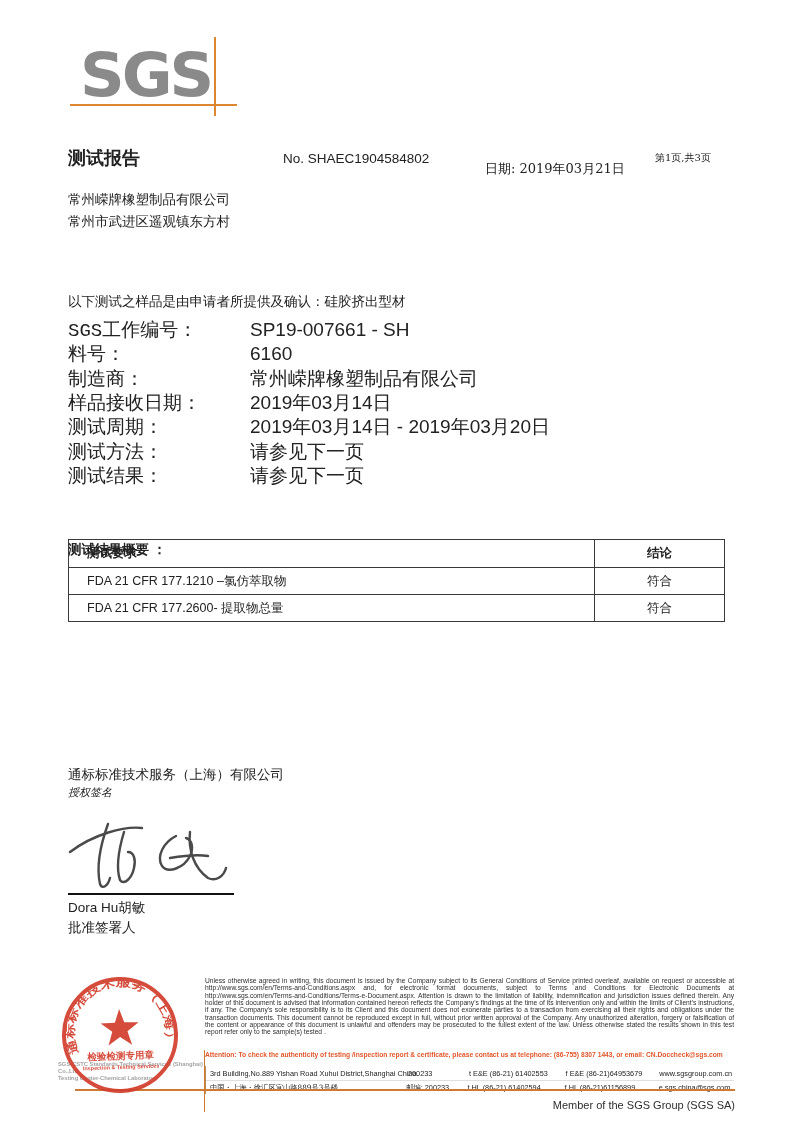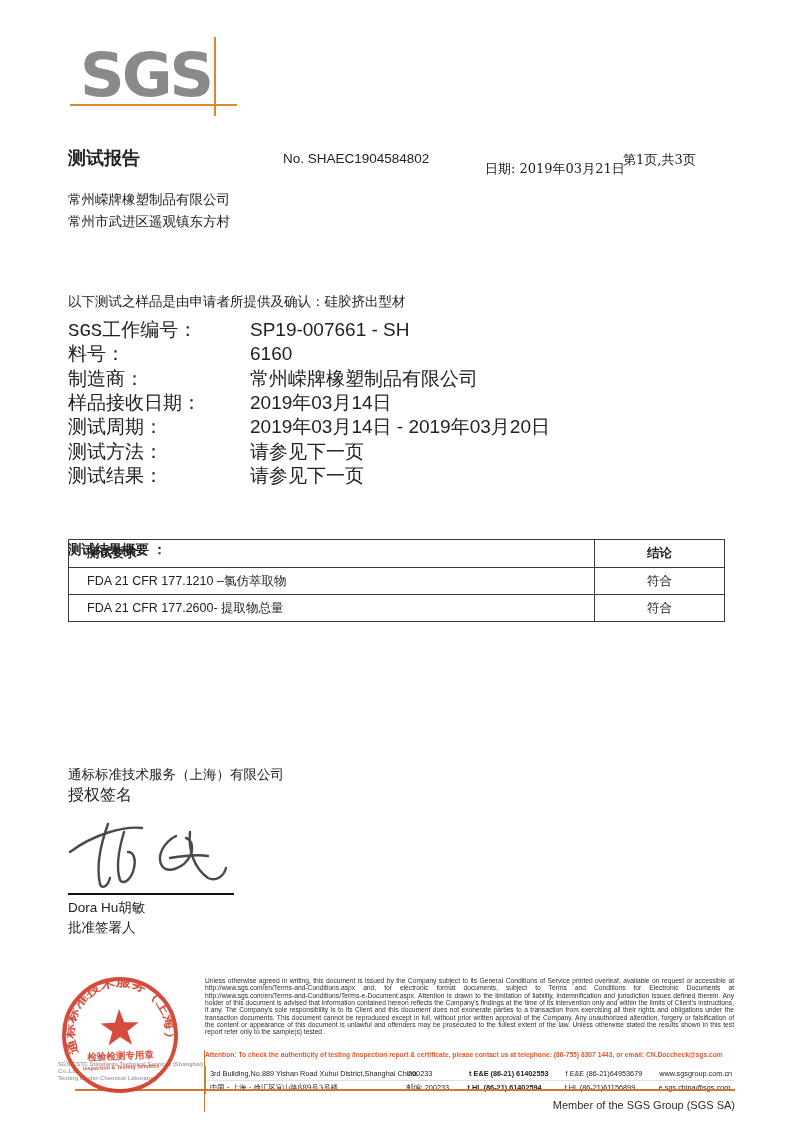--- a/index.html
+++ b/index.html
@@ -14,21 +14,21 @@
   .logo-text { left:80px; top:38px; font-size:62px; font-weight:bold;
     color:#8a8a8a; letter-spacing:-3px; font-family:"DejaVu Sans", sans-serif;
     transform:scaleY(0.98); }
   .logo-hline { left:70px; top:104px; width:167px; height:2px; background:#dd8630; }
   .logo-vline { left:214px; top:37px; width:2px; height:79px; background:#dd8630; }
 
   
   .doc-title { left:68px; top:146px; font-size:18px; font-weight:bold; }
   .report-no { left:283px; top:151px; font-size:13.5px; }
   .date-label { left:485px; top:160px; font-size:13px; font-family:"DejaVu Serif", serif; }
-  .page-label { left:623px; top:151px; font-size:13px; font-family:"DejaVu Serif", serif; }
+  .page-label { left:655px; top:151px; font-size:10px; font-family:"DejaVu Serif", serif; }
 
   .cjk { font-family:"DejaVu Serif", serif; }
 
   .applicant-name { left:68px; top:191px; font-size:13.5px; }
   .applicant-addr { left:68px; top:213px; font-size:13.5px; }
 
   .intro-line { left:68px; top:293px; font-size:13.5px; }
 
   .fields { left:68px; top:318px; width:600px; }
   .field-row { display:flex; height:24.3px; align-items:center; }
@@ -37,38 +37,38 @@
 
   .summary-heading { left:68px; top:541px; font-size:13.5px; font-weight:bold; }
 
   .summary-table { left:68px; top:539px; width:657px; border-collapse:collapse; }
   .summary-table th, .summary-table td { border:1.5px solid #3a3a3a; font-size:12.5px; }
   .summary-table th { height:28px; text-align:left; padding-left:18px; }
   .summary-table td { height:27px; padding-left:18px; }
   .summary-table .col-conclusion { width:130px; text-align:center; padding-left:0; }
 
   .sig-company { left:68px; top:766px; font-size:13.5px; }
-  .sig-label   { left:68px; top:785px; font-size:16px; }
+  .sig-label   { left:68px; top:785px; font-size:11px;font-style:italic; }
   .sig-svg     { left:66px; top:812px; }
   .sig-line    { left:68px; top:893px; width:166px; height:2px; background:#111; }
   .signer-name { left:68px; top:899px; font-size:13.5px; }
   .signer-title{ left:68px; top:919px; font-size:13.5px; }
 
   
   .legal-block { left:205px; top:977px; width:529px; font-size:6.7px;
     line-height:7.35px; text-align:justify; color:#2e2e2e; font-weight:500; }
   .attention-block { left:205px; top:1051px; width:529px; font-size:6.7px;
     line-height:7.35px; color:#e2572b; font-weight:bold; }
   .addr-block { left:205px; top:1066px; width:529px; border-left:1px solid #b98a54; }
   .addr-row { display:flex; align-items:center; height:14px; padding-left:4px;
     font-size:7.3px; font-weight:500; color:#222; white-space:nowrap; }
   .addr-row + .addr-row { border-top:1px solid #e0e0e0; }
   .addr-main { width:198px; }
   .addr-post { width:62px; }
-  .addr-tel  { width:98px;font-weight:bold; }
+  .addr-tel  { width:98px; }
   .addr-fax  { width:95px; }
   .addr-web  { width:76px; }
 
   .footer-hline { left:75px; top:1089px; width:660px; height:2px; background:#cf7a33; }
   .footer-vline { left:204px; top:1050px; width:1px; height:62px; background:#cf7a33; }
 
   .lab-name { left:58px; top:1061px; width:165px; font-size:5.8px; line-height:7px;
     color:#a3a3a3; font-weight:bold; z-index:1; }
   .member-line { left:0; top:1099px; width:735px; text-align:right; font-size:11px;
     color:#2e2e2e;padding-left:9px; }

